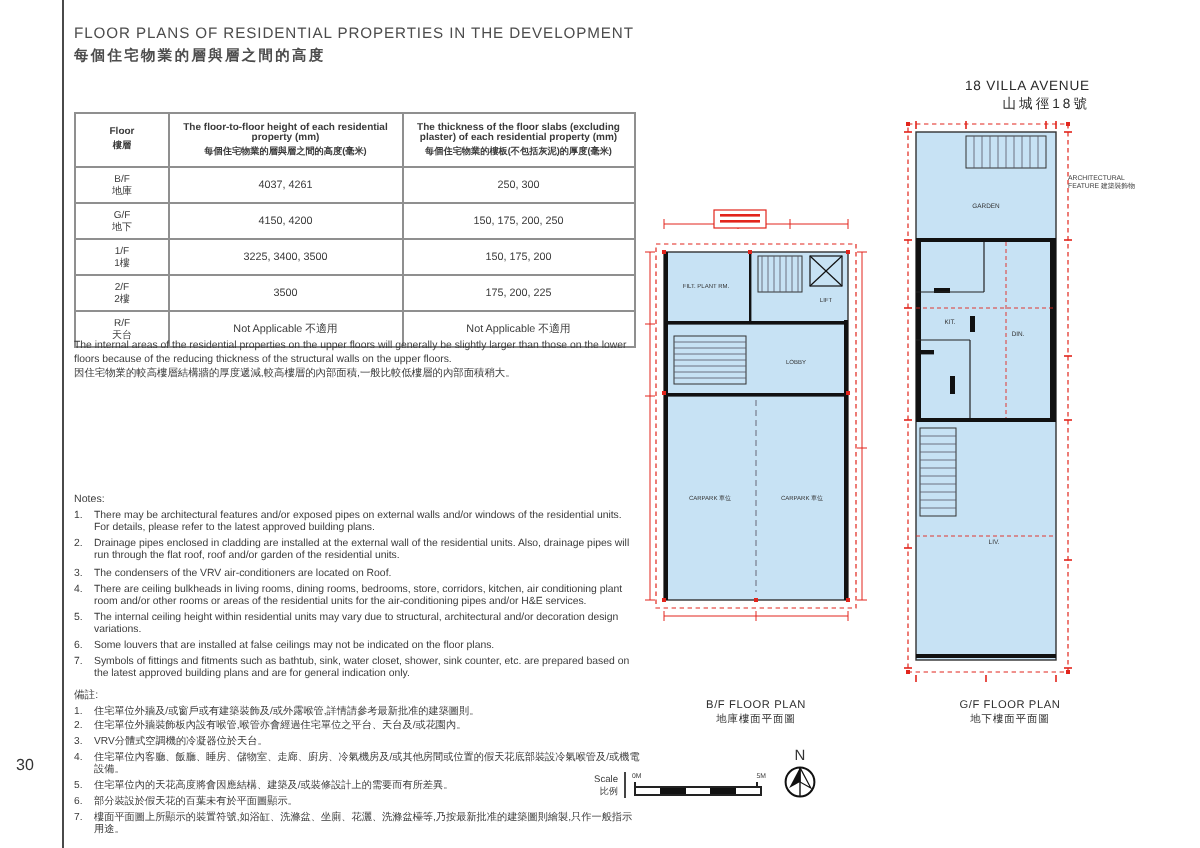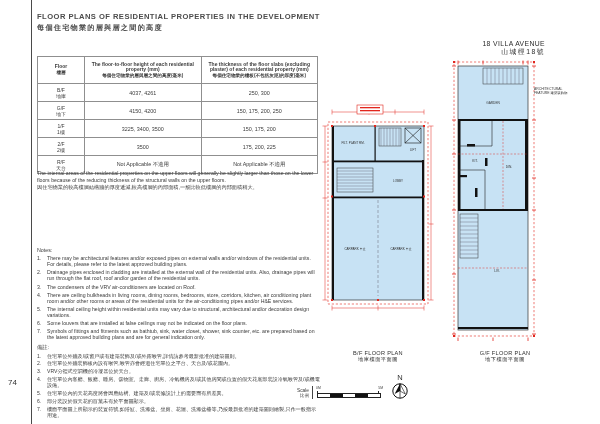--- a/index.html
+++ b/index.html
@@ -6,21 +6,21 @@
   body{
     width:600px;height:424px;position:relative;background:#ffffff;
     font-family:"Liberation Sans","DejaVu Sans",sans-serif;color:#3b3b3b;
     overflow:hidden;
   }
   .abs{position:absolute;}
   
   .left-rule{left:31px;top:0;width:1px;height:424px;background:#4a4a4a;}
   .page-num{left:8px;top:378px;font-size:8px;color:#333;}
   
-  .title-en{left:37px;top:12px;width:290px;font-size:7.6px;font-weight:bold;letter-spacing:.45px;color:#4c4c4c;}
+  .title-en{left:37px;top:12px;width:290px;font-size:7.6px;font-weight:normal;letter-spacing:.45px;color:#4c4c4c;}
   .title-zh{left:37px;top:23px;width:290px;font-size:7.2px;font-weight:bold;letter-spacing:1.2px;color:#4c4c4c;}
   
   .spec-wrap{left:37px;top:56px;width:281px;}
   table.spec{border-collapse:collapse;width:281px;table-layout:fixed;}
   table.spec td{border:1px solid #8f8f8f;text-align:center;vertical-align:middle;padding:1px 2px;}
   table.spec .c1{width:42px;}
   table.spec .hd td{height:24px;}
   table.spec .r td{height:15px;}
   .hen{font-size:5px;font-weight:bold;line-height:1.15;}
   .hzh{font-size:4.6px;font-weight:bold;line-height:1.2;}
@@ -61,21 +61,21 @@
   .stick{position:absolute;bottom:4px;width:.8px;height:4px;background:#222;}
   .smin{position:absolute;left:-1px;top:0;font-size:3.4px;}
   .smax{position:absolute;right:-2px;top:0;font-size:3.4px;}
   svg .hatch{stroke:#556;stroke-width:.4;}
   svg text{font-family:"Liberation Sans","DejaVu Sans",sans-serif;fill:#333;}
 </style>
 </head>
 <body>
 
 <div class="abs left-rule"></div>
-<div class="abs page-num">74</div>
+<div class="abs page-num">30</div>
 
 <div class="abs title-en">FLOOR PLANS OF RESIDENTIAL PROPERTIES IN THE DEVELOPMENT</div>
 <div class="abs title-zh">每個住宅物業的層與層之間的高度</div>
 
 <div class="abs spec-wrap">
   <table class="spec">
     <tbody>
         <tr class="hd">
       <td class="c1">
         <div class="hen">Floor</div>

